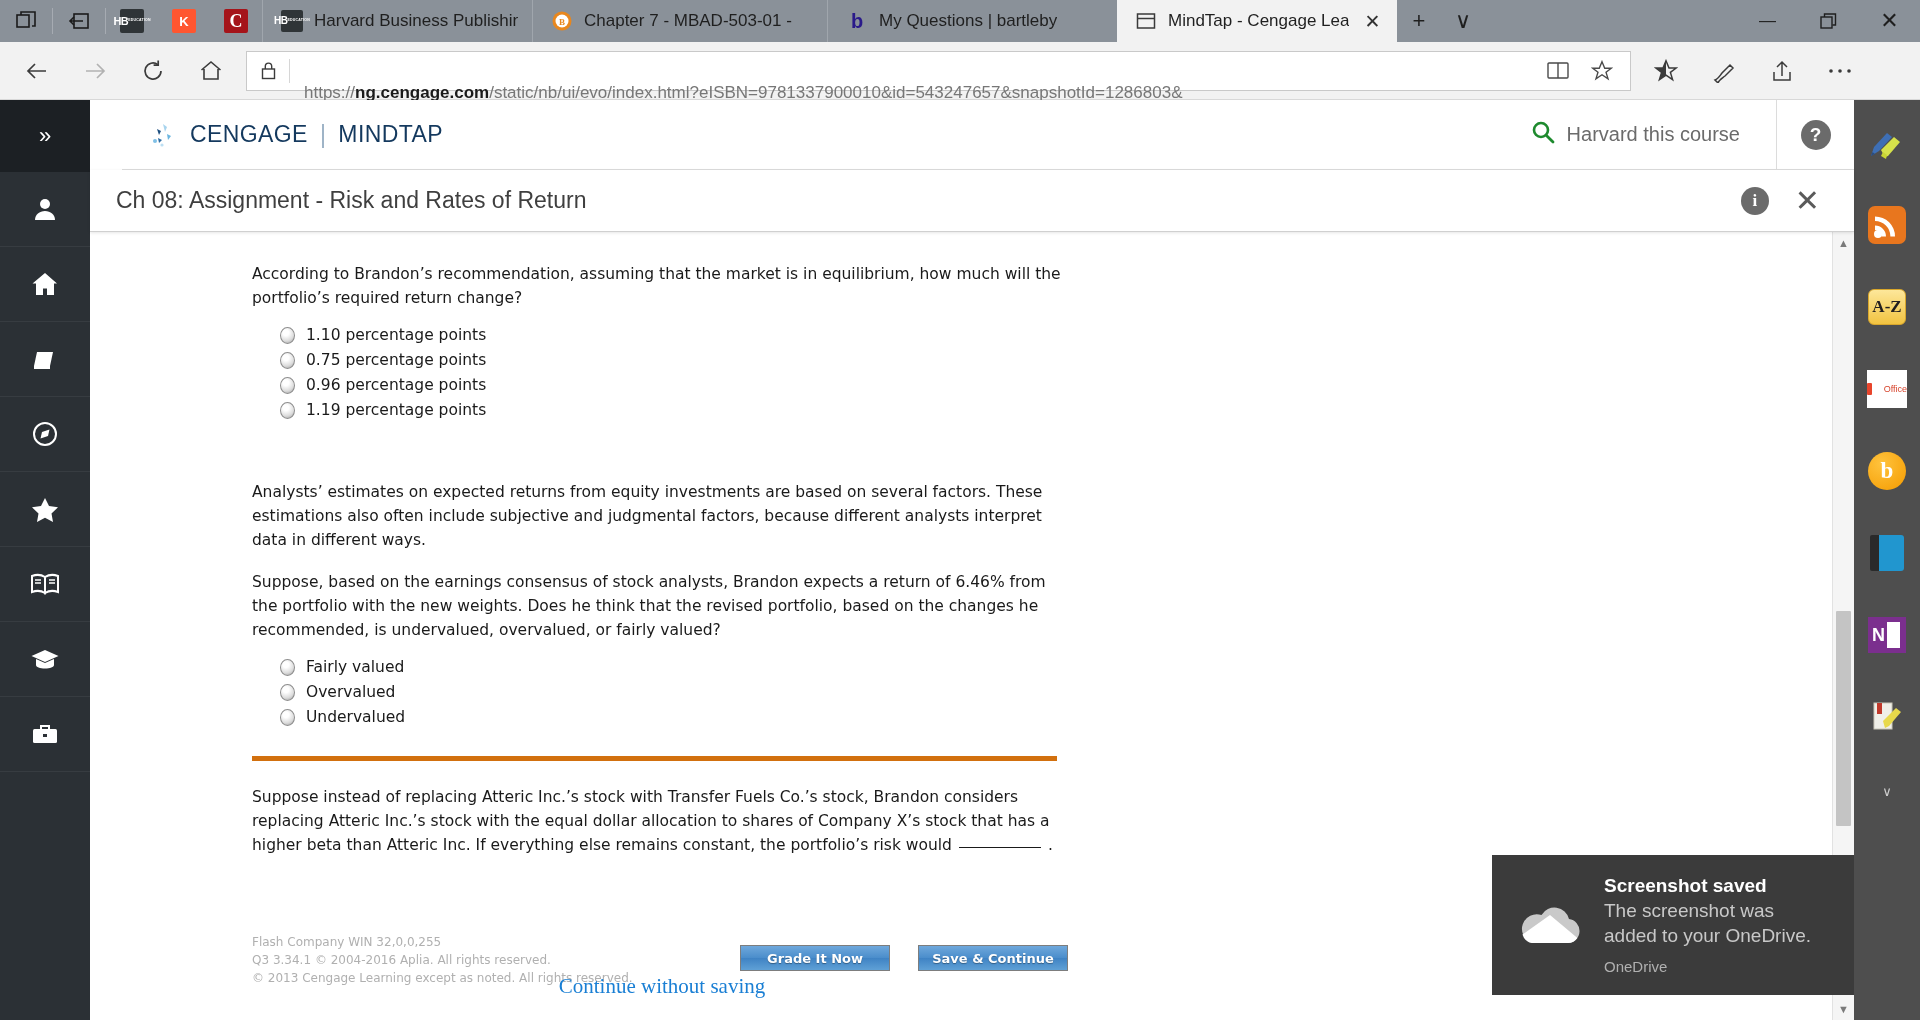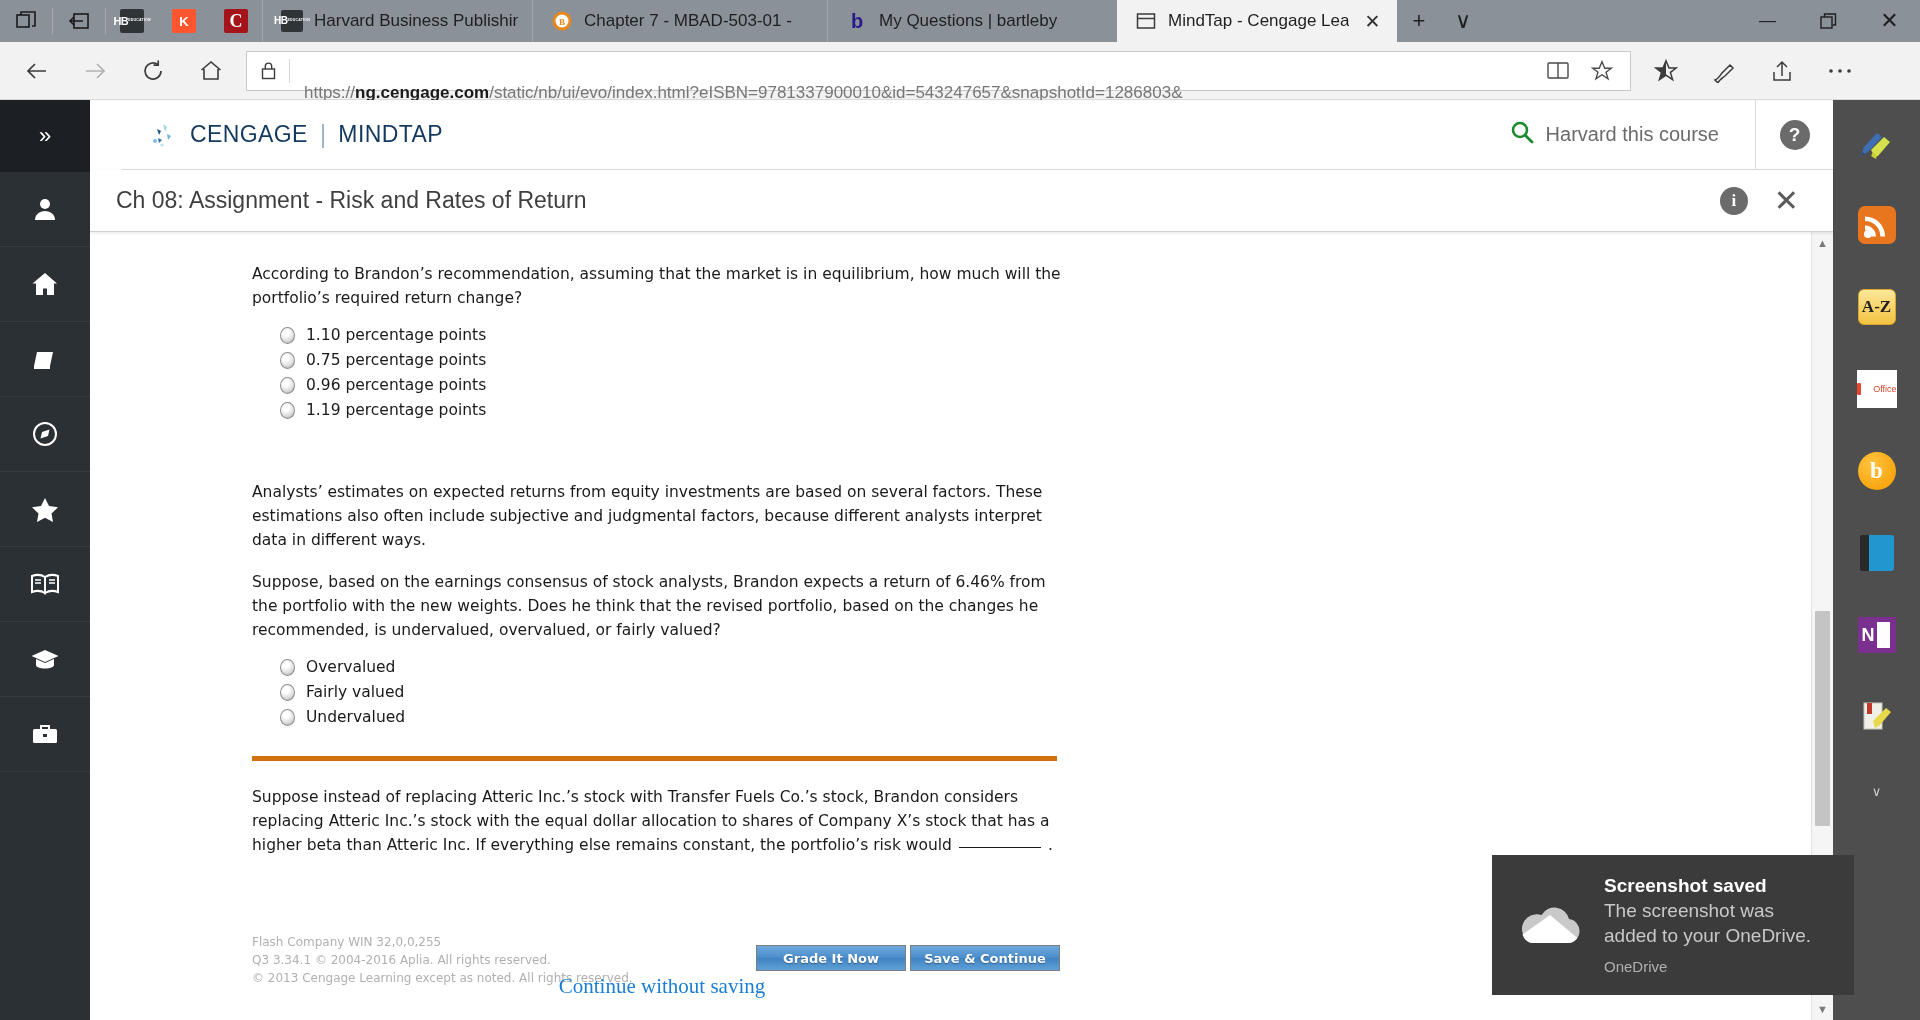--- a/index.html
+++ b/index.html
@@ -185,21 +185,21 @@
   .hr-orange {
     width: 805px; height: 5px; background: #d2700e; margin: 30px 0 24px 0;
   }
   .blank-line {
     display: inline-block; width: 82px; border-bottom: 1px solid #1a1a1a;
     margin: 0 7px; vertical-align: 2px;
   }
 
   .footer-area { margin-top: 76px; position: relative; width: 820px; }
   .legal { font-size: 12px; color: #b0b0b0; line-height: 1.5; font-family: "DejaVu Sans", sans-serif; }
-  .btn-row { position: absolute; right: 12px; top: 12px; display: flex; gap: 4px; }
+  .btn-row { position: absolute; right: 4px; top: 12px; display: flex; gap: 28px; }
   .btn-blue {
     width: 150px; height: 26px;
     background: linear-gradient(to bottom, #6fa8dc 0%, #4a8dcb 50%, #3f83c4 51%, #5fa0d6 100%);
     border: 1px solid #7d7d7d;
     color: #fff; font-size: 13px; font-weight: bold;
     display: flex; align-items: center; justify-content: center;
     font-family: "DejaVu Sans", sans-serif;
     text-shadow: 0 1px 1px rgba(0,0,0,.35);
   }
 
@@ -217,21 +217,21 @@
   }
   .vs-arrow { height: 22px; display:flex; align-items:center; justify-content:center; color:#7a7a7a; font-size: 11px; }
   .vs-track { flex: 1; width: 100%; position: relative; }
   .vs-thumb {
     position: absolute; left: 3px; width: 15px; top: 48%; height: 215px;
     background: #c4c4c4; border-radius: 1px;
   }
 
   
   .rightrail {
-    width: 87px; background: #4e4e4e;
+    width: 66px; background: #4e4e4e;
     display: flex; flex-direction: column; align-items: center;
     padding-top: 22px; gap: 40px;
     flex: none;
   }
   .rr-icon { width: 42px; height: 42px; display: flex; align-items: center; justify-content: center; }
   .ic-az {
     width: 38px; height: 36px; border-radius: 6px;
     background: linear-gradient(to bottom, #fde79a, #f2c341);
     border: 1px solid #d9a72c;
     display: flex; align-items: center; justify-content: center;
@@ -553,25 +553,25 @@
           </div>
 
           <div class="gap-lg"></div>
 
           <div class="q-text para-block">Analysts’ estimates on expected returns from equity investments are based on several factors. These estimations also often include subjective and judgmental factors, because different analysts interpret data in different ways.</div>
 
           <div class="q-text">Suppose, based on the earnings consensus of stock analysts, Brandon expects a return of 6.46% from the portfolio with the new weights. Does he think that the revised portfolio, based on the changes he recommended, is undervalued, overvalued, or fairly valued?</div>
           <div class="opts">
             <label class="opt">
               <span class="radio"></span>
-              <span class="opt-label">Overvalued</span>
+              <span class="opt-label">Fairly valued</span>
             </label>
             <label class="opt">
               <span class="radio"></span>
-              <span class="opt-label">Fairly valued</span>
+              <span class="opt-label">Overvalued</span>
             </label>
             <label class="opt">
               <span class="radio"></span>
               <span class="opt-label">Undervalued</span>
             </label>
           </div>
 
           <div class="hr-orange"></div>
 
           <div class="q-text">

